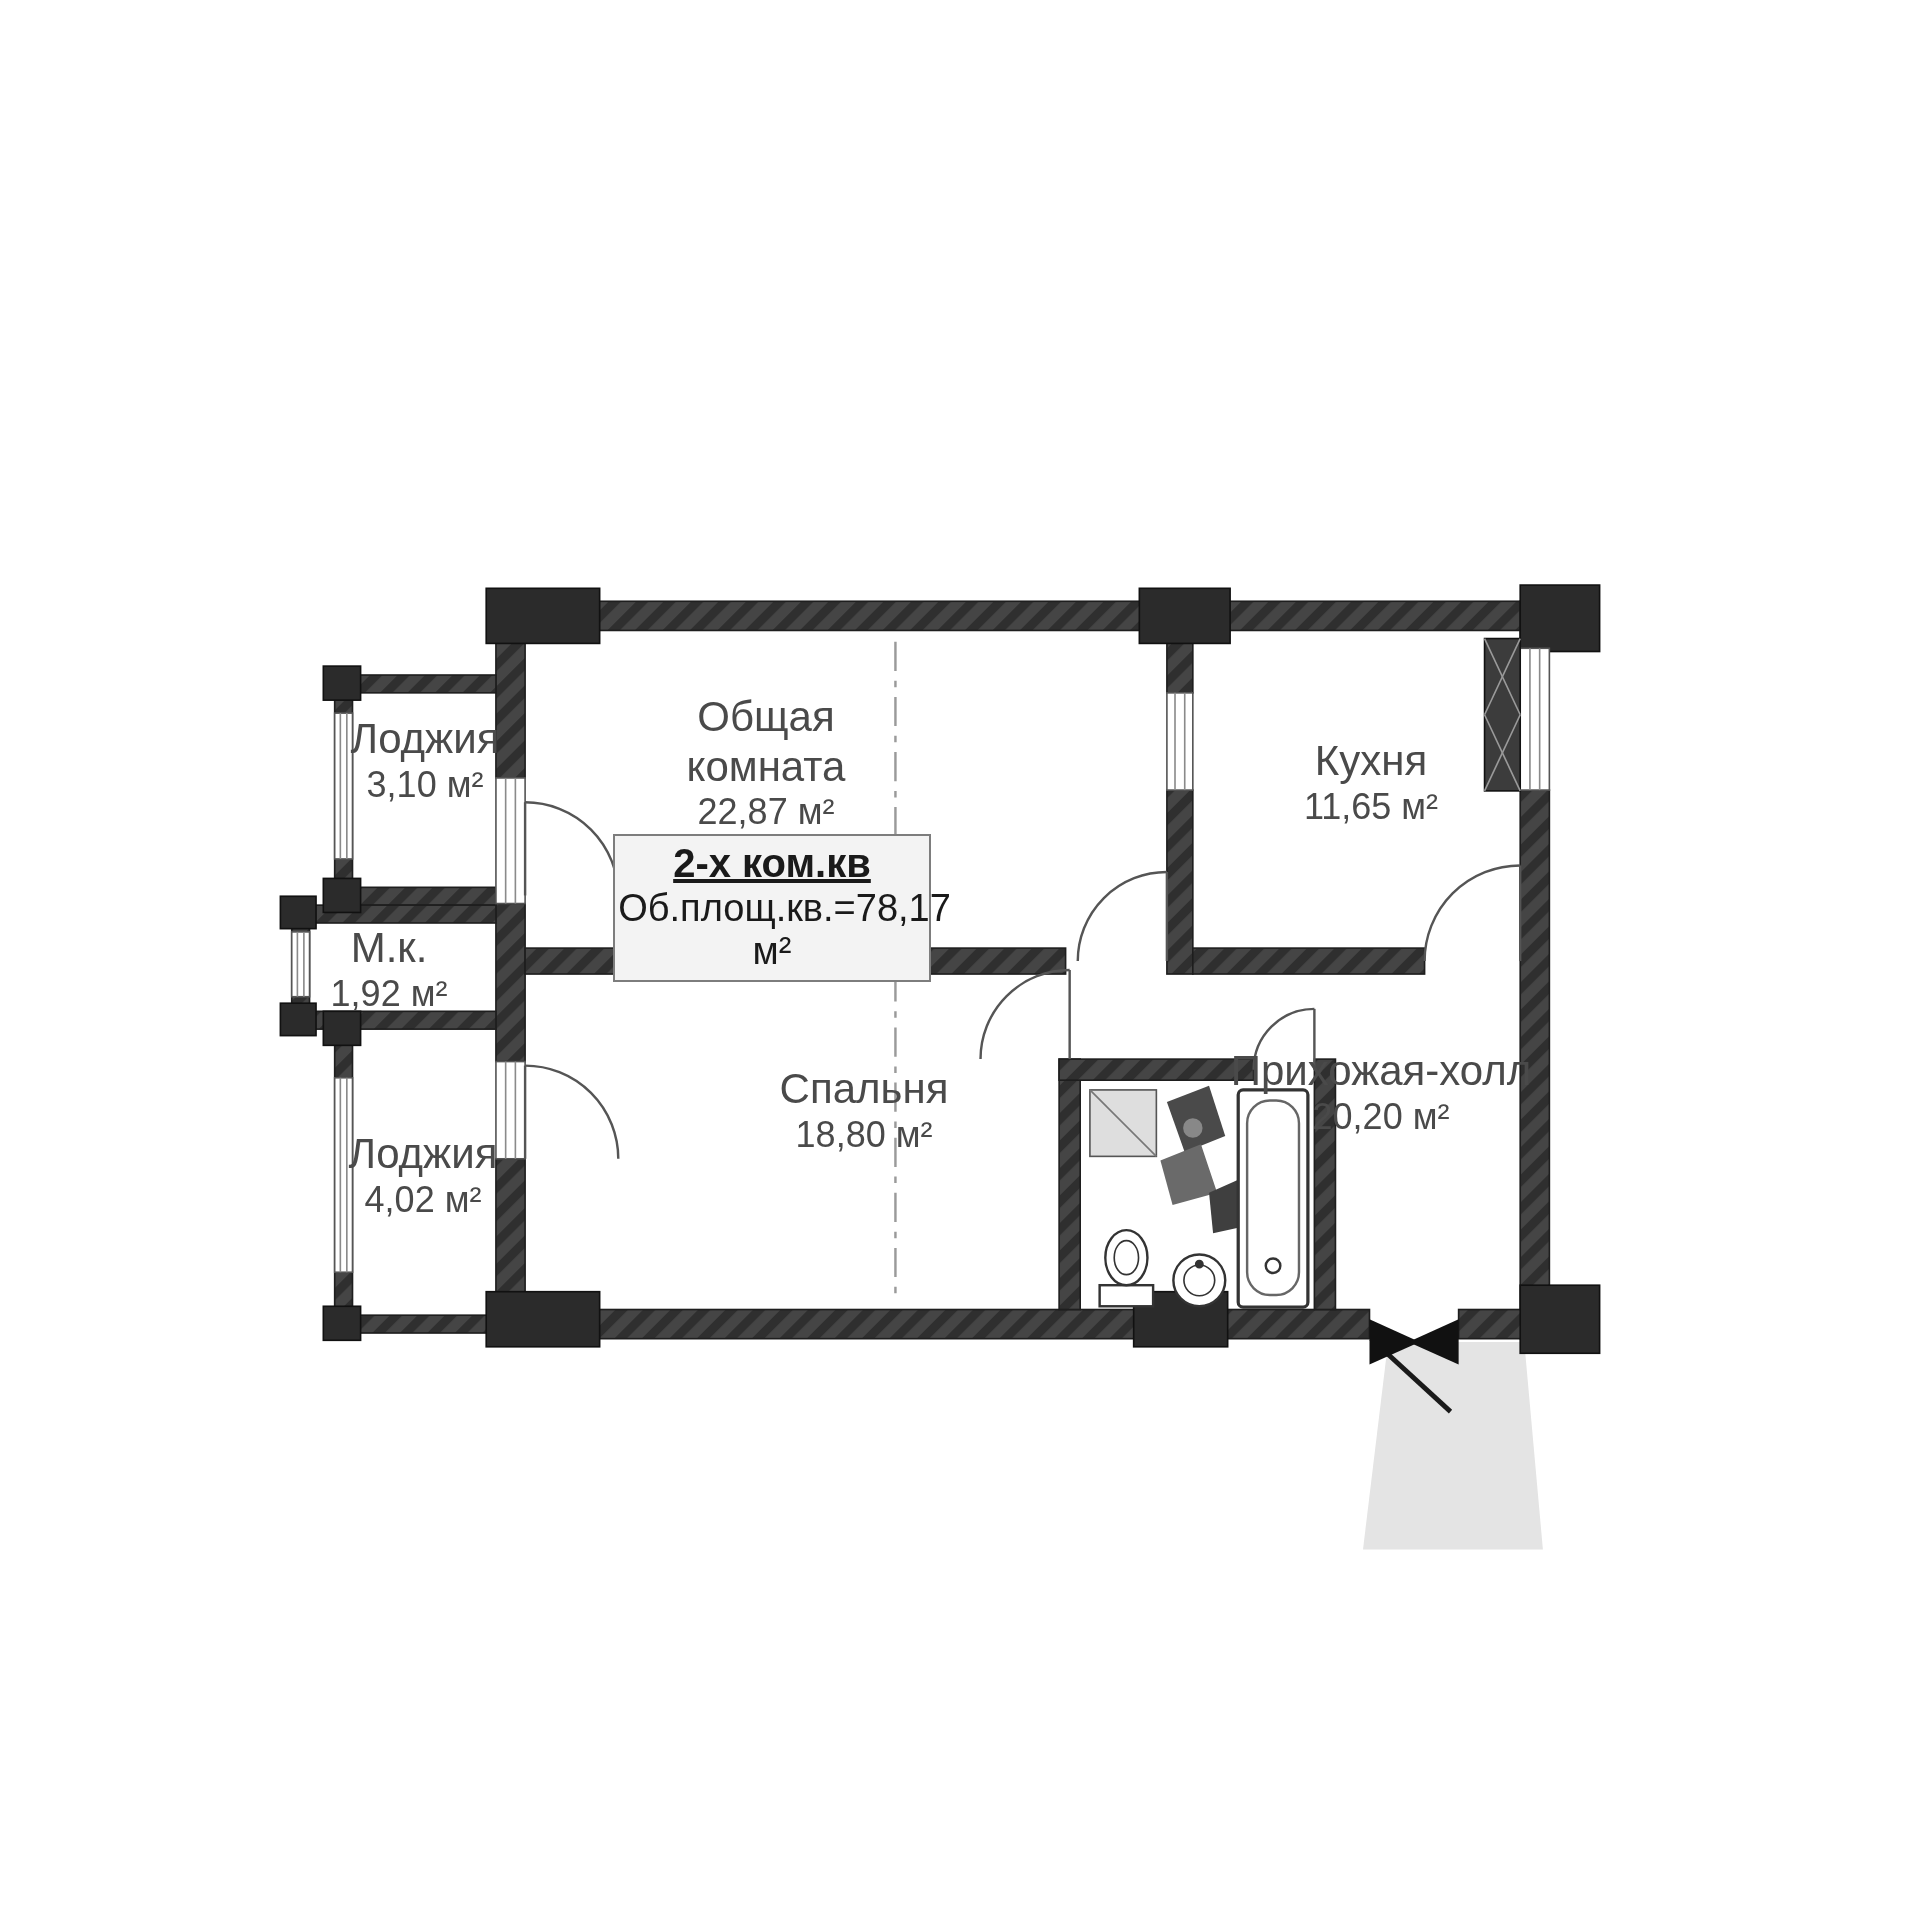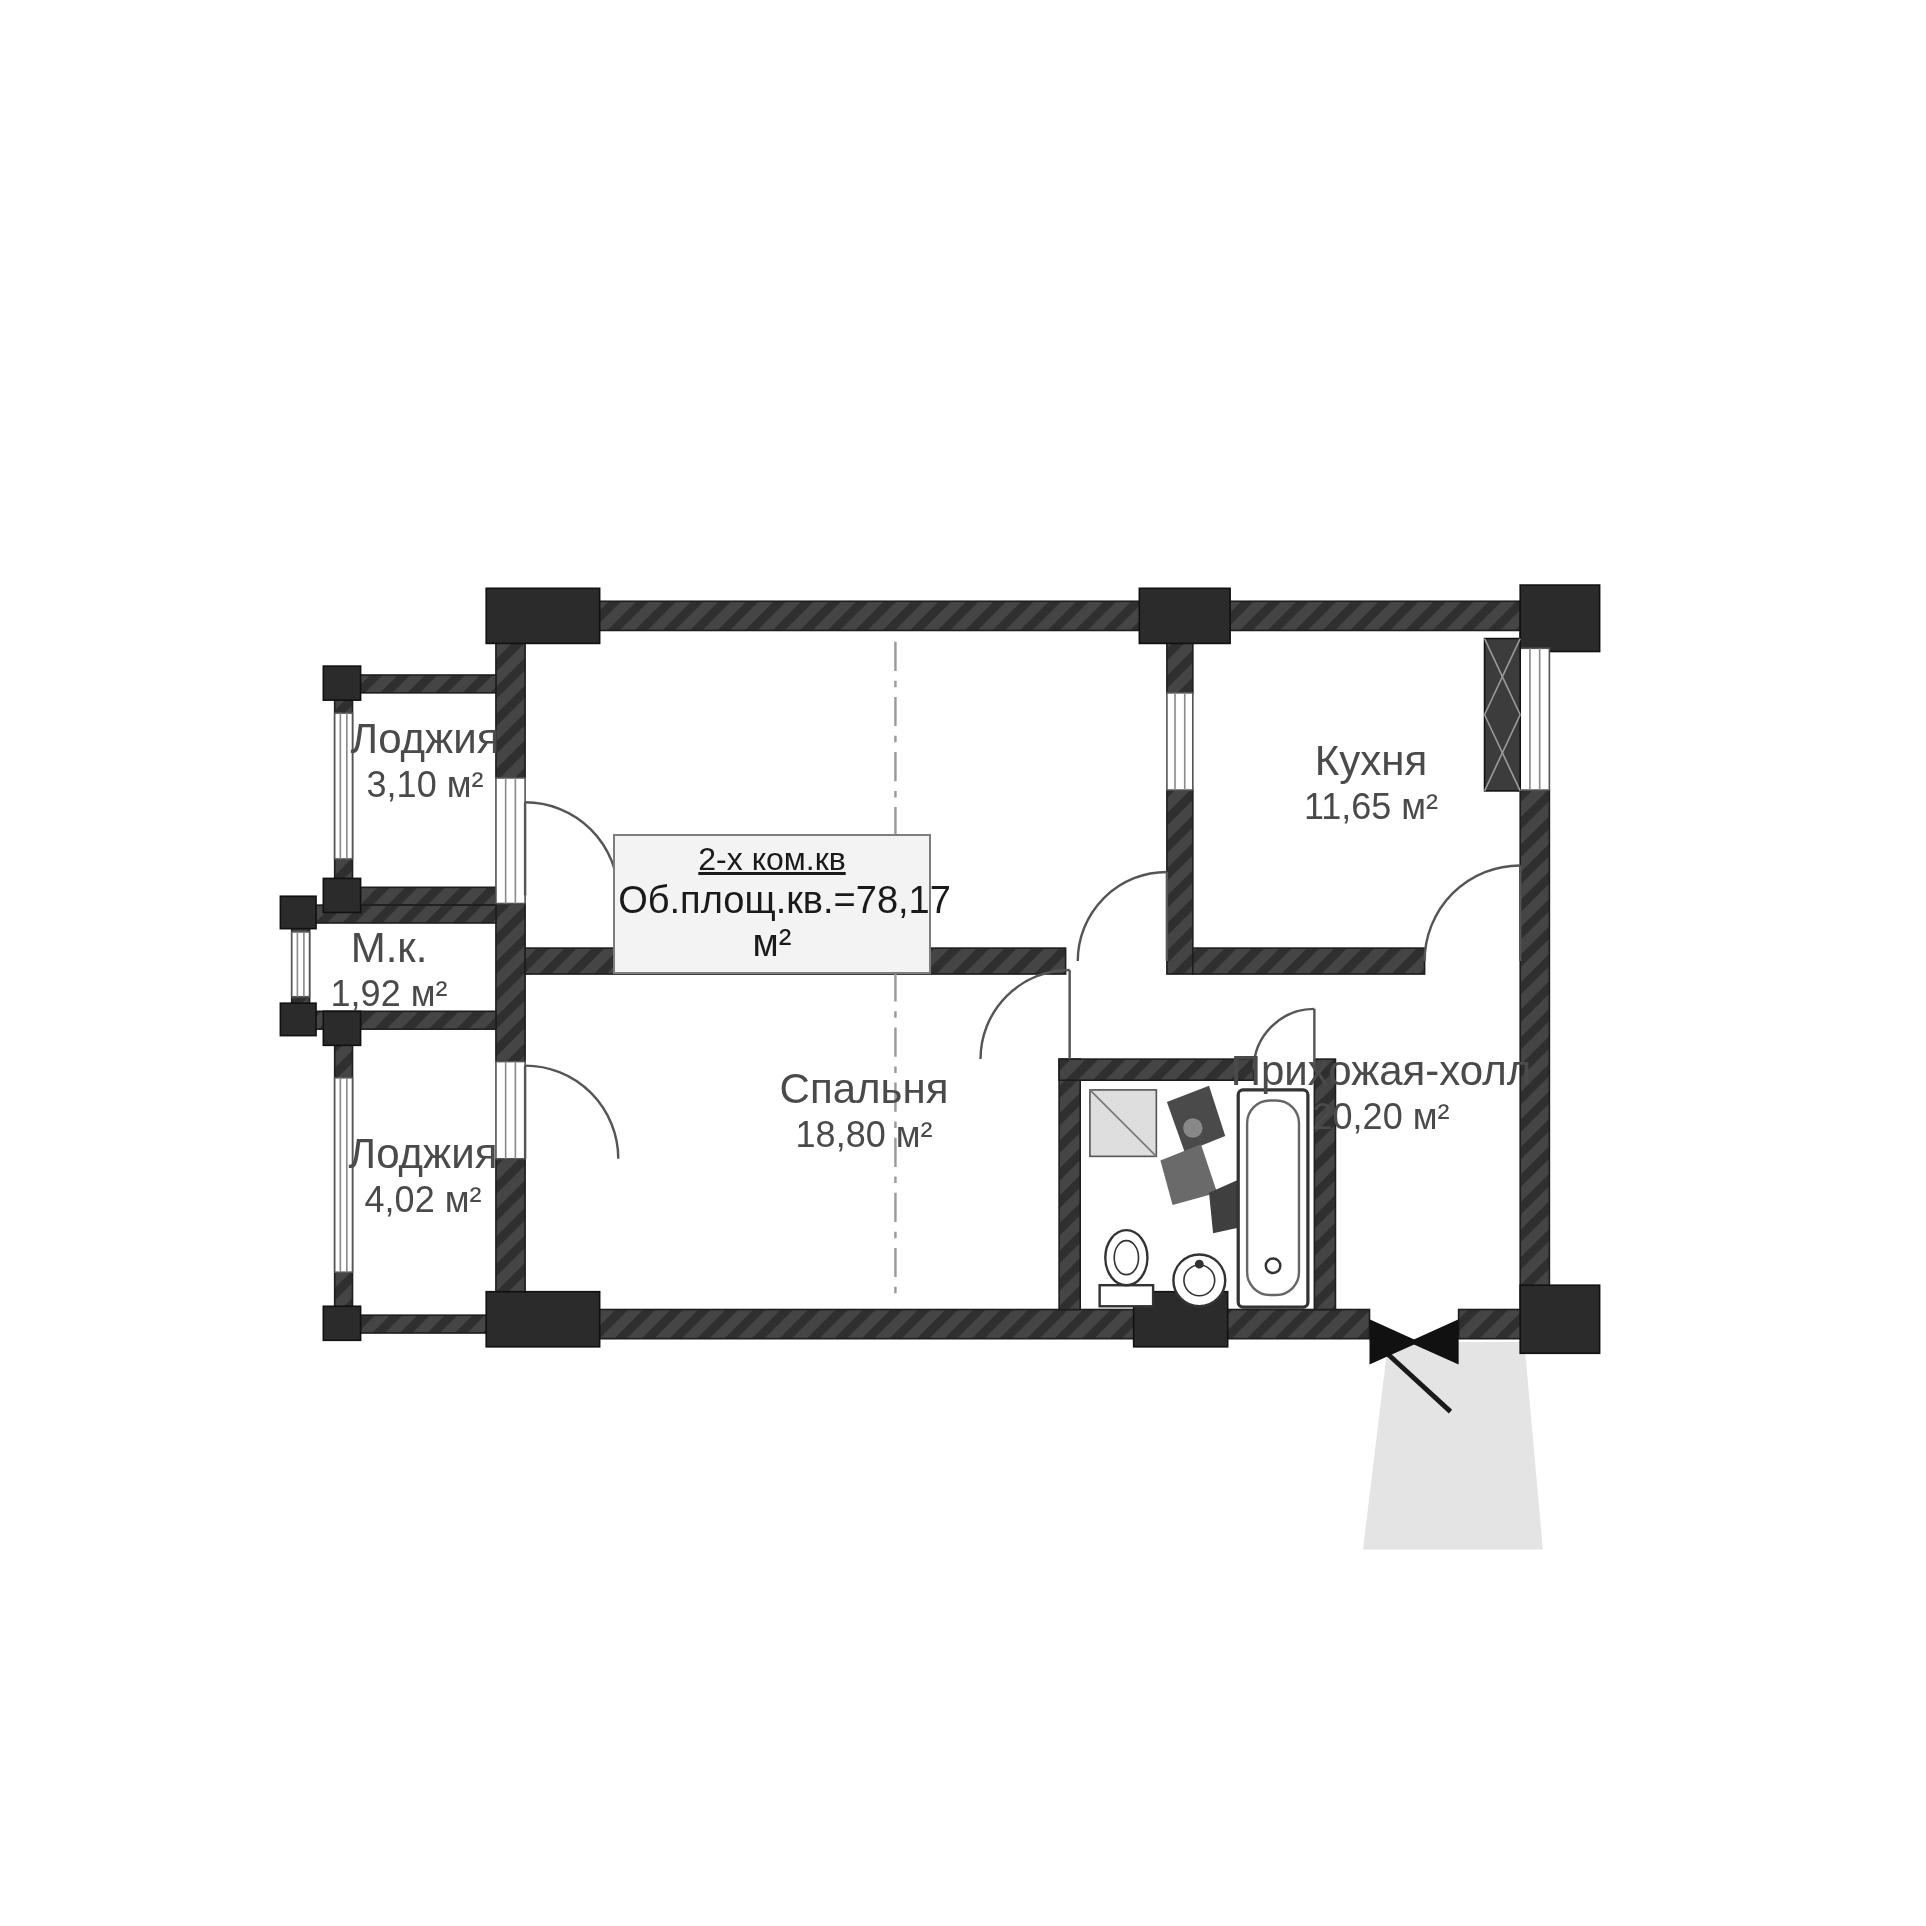--- a/index.html
+++ b/index.html
@@ -34,21 +34,21 @@
     left:613px;top:834px;
     width:318px;
     transform:none;
     background:#f3f3f3;
     border:2.4px solid #7d7d7d;
     box-sizing:border-box;
     text-align:center;
     padding:4.9px 3.2px 6.5px 3.2px;
     color:#1a1a1a;
   }
-  .title-type{font-size:32px;font-weight:normal;text-decoration:underline;}
+  .title-type{font-size:40px;font-weight:bold;text-decoration:underline;}
   .title-total{font-size:38px;margin-top:1.6px;}
 </style>
 </head>
 <body>
 
 <div class="canvas">
 
   <svg class="plan-svg" width="1927" height="1927" viewBox="0 0 2378 2378">
     <defs>
       <pattern id="hatch" width="24" height="24" patternUnits="userSpaceOnUse" patternTransform="rotate(45)">
@@ -229,20 +229,24 @@
   <div class="room-label" style="left:389px;top:969px;">
     <div class="room-name">М.к.</div>
     <div class="room-area">1,92 м²</div>
   </div>
 
   <div class="room-label" style="left:423px;top:1175px;">
     <div class="room-name">Лоджия</div>
     <div class="room-area">4,02 м²</div>
   </div>
 
+  <div class="room-label wide" style="left:766px;top:763px;">
+    <div class="room-name">Общая комната</div>
+    <div class="room-area">22,87 м²</div>
+  </div>
 
   <div class="room-label" style="left:1371px;top:782px;">
     <div class="room-name">Кухня</div>
     <div class="room-area">11,65 м²</div>
   </div>
 
   <div class="room-label" style="left:818px;top:1110px;margin-left:46px;">
     <div class="room-name">Спальня</div>
     <div class="room-area">18,80 м²</div>
   </div>

